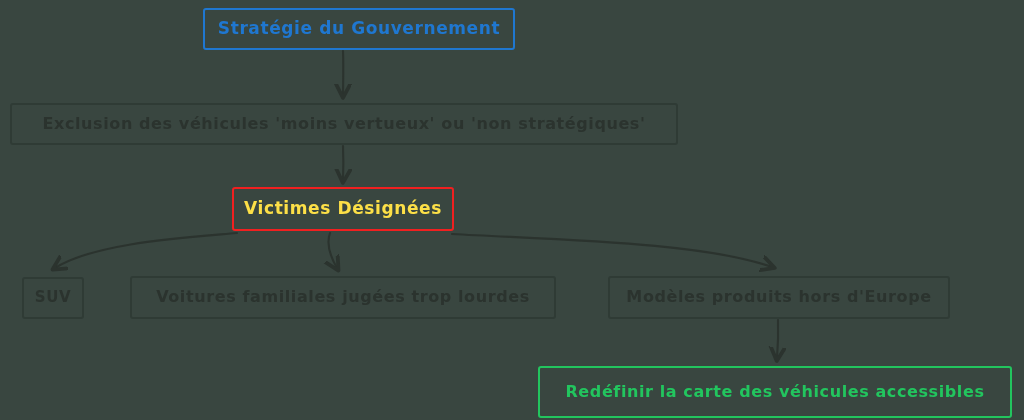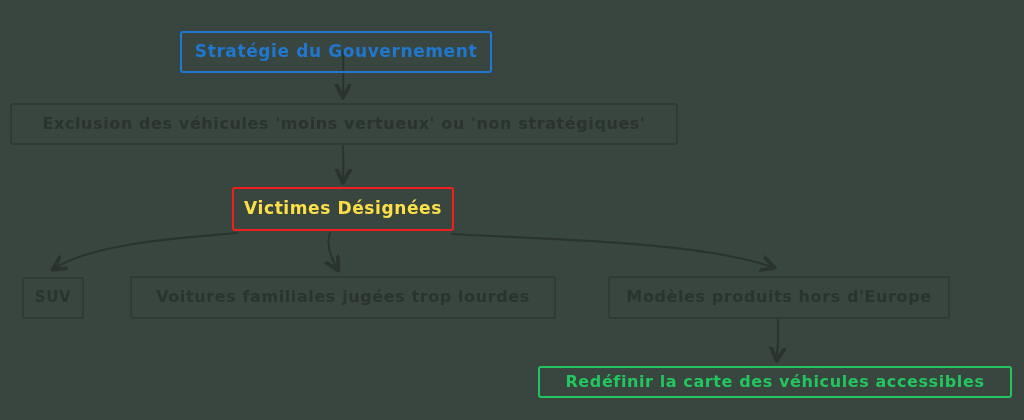--- a/index.html
+++ b/index.html
@@ -36,28 +36,27 @@
     border-width: 2px;
     border-style: solid;
     border-radius: 3px;
     letter-spacing: 0.6px;
     font-weight: 600;
     line-height: 1.15;
     padding: 0 10px;
     white-space: nowrap;
   }
   .node-strategie {
-    left: 180px;
+    left: 203px;
     top: 8px;
     width: 312px;
     height: 42px;
     border-color: #1f77d0;
     color: #1f77d0;
     font-size: 17px;
-    margin-top: 23px;
   }
   .node-exclusion {
     left: 10px;
     top: 103px;
     width: 668px;
     height: 42px;
     border-color: #2f3b35;
     color: #2b332e;
     font-size: 16px;
   }
@@ -94,21 +93,21 @@
     width: 342px;
     height: 43px;
     border-color: #2f3b35;
     color: #2b332e;
     font-size: 16px;
   }
   .node-redefinir {
     left: 538px;
     top: 366px;
     width: 474px;
-    height: 32px;
+    height: 52px;
     border-color: #22c55e;
     color: #22c55e;
     font-size: 16px;
   }
 </style>
 </head>
 <body style="background: rgb(57, 70, 64);">
 
 <div id="diagram-root">
 

